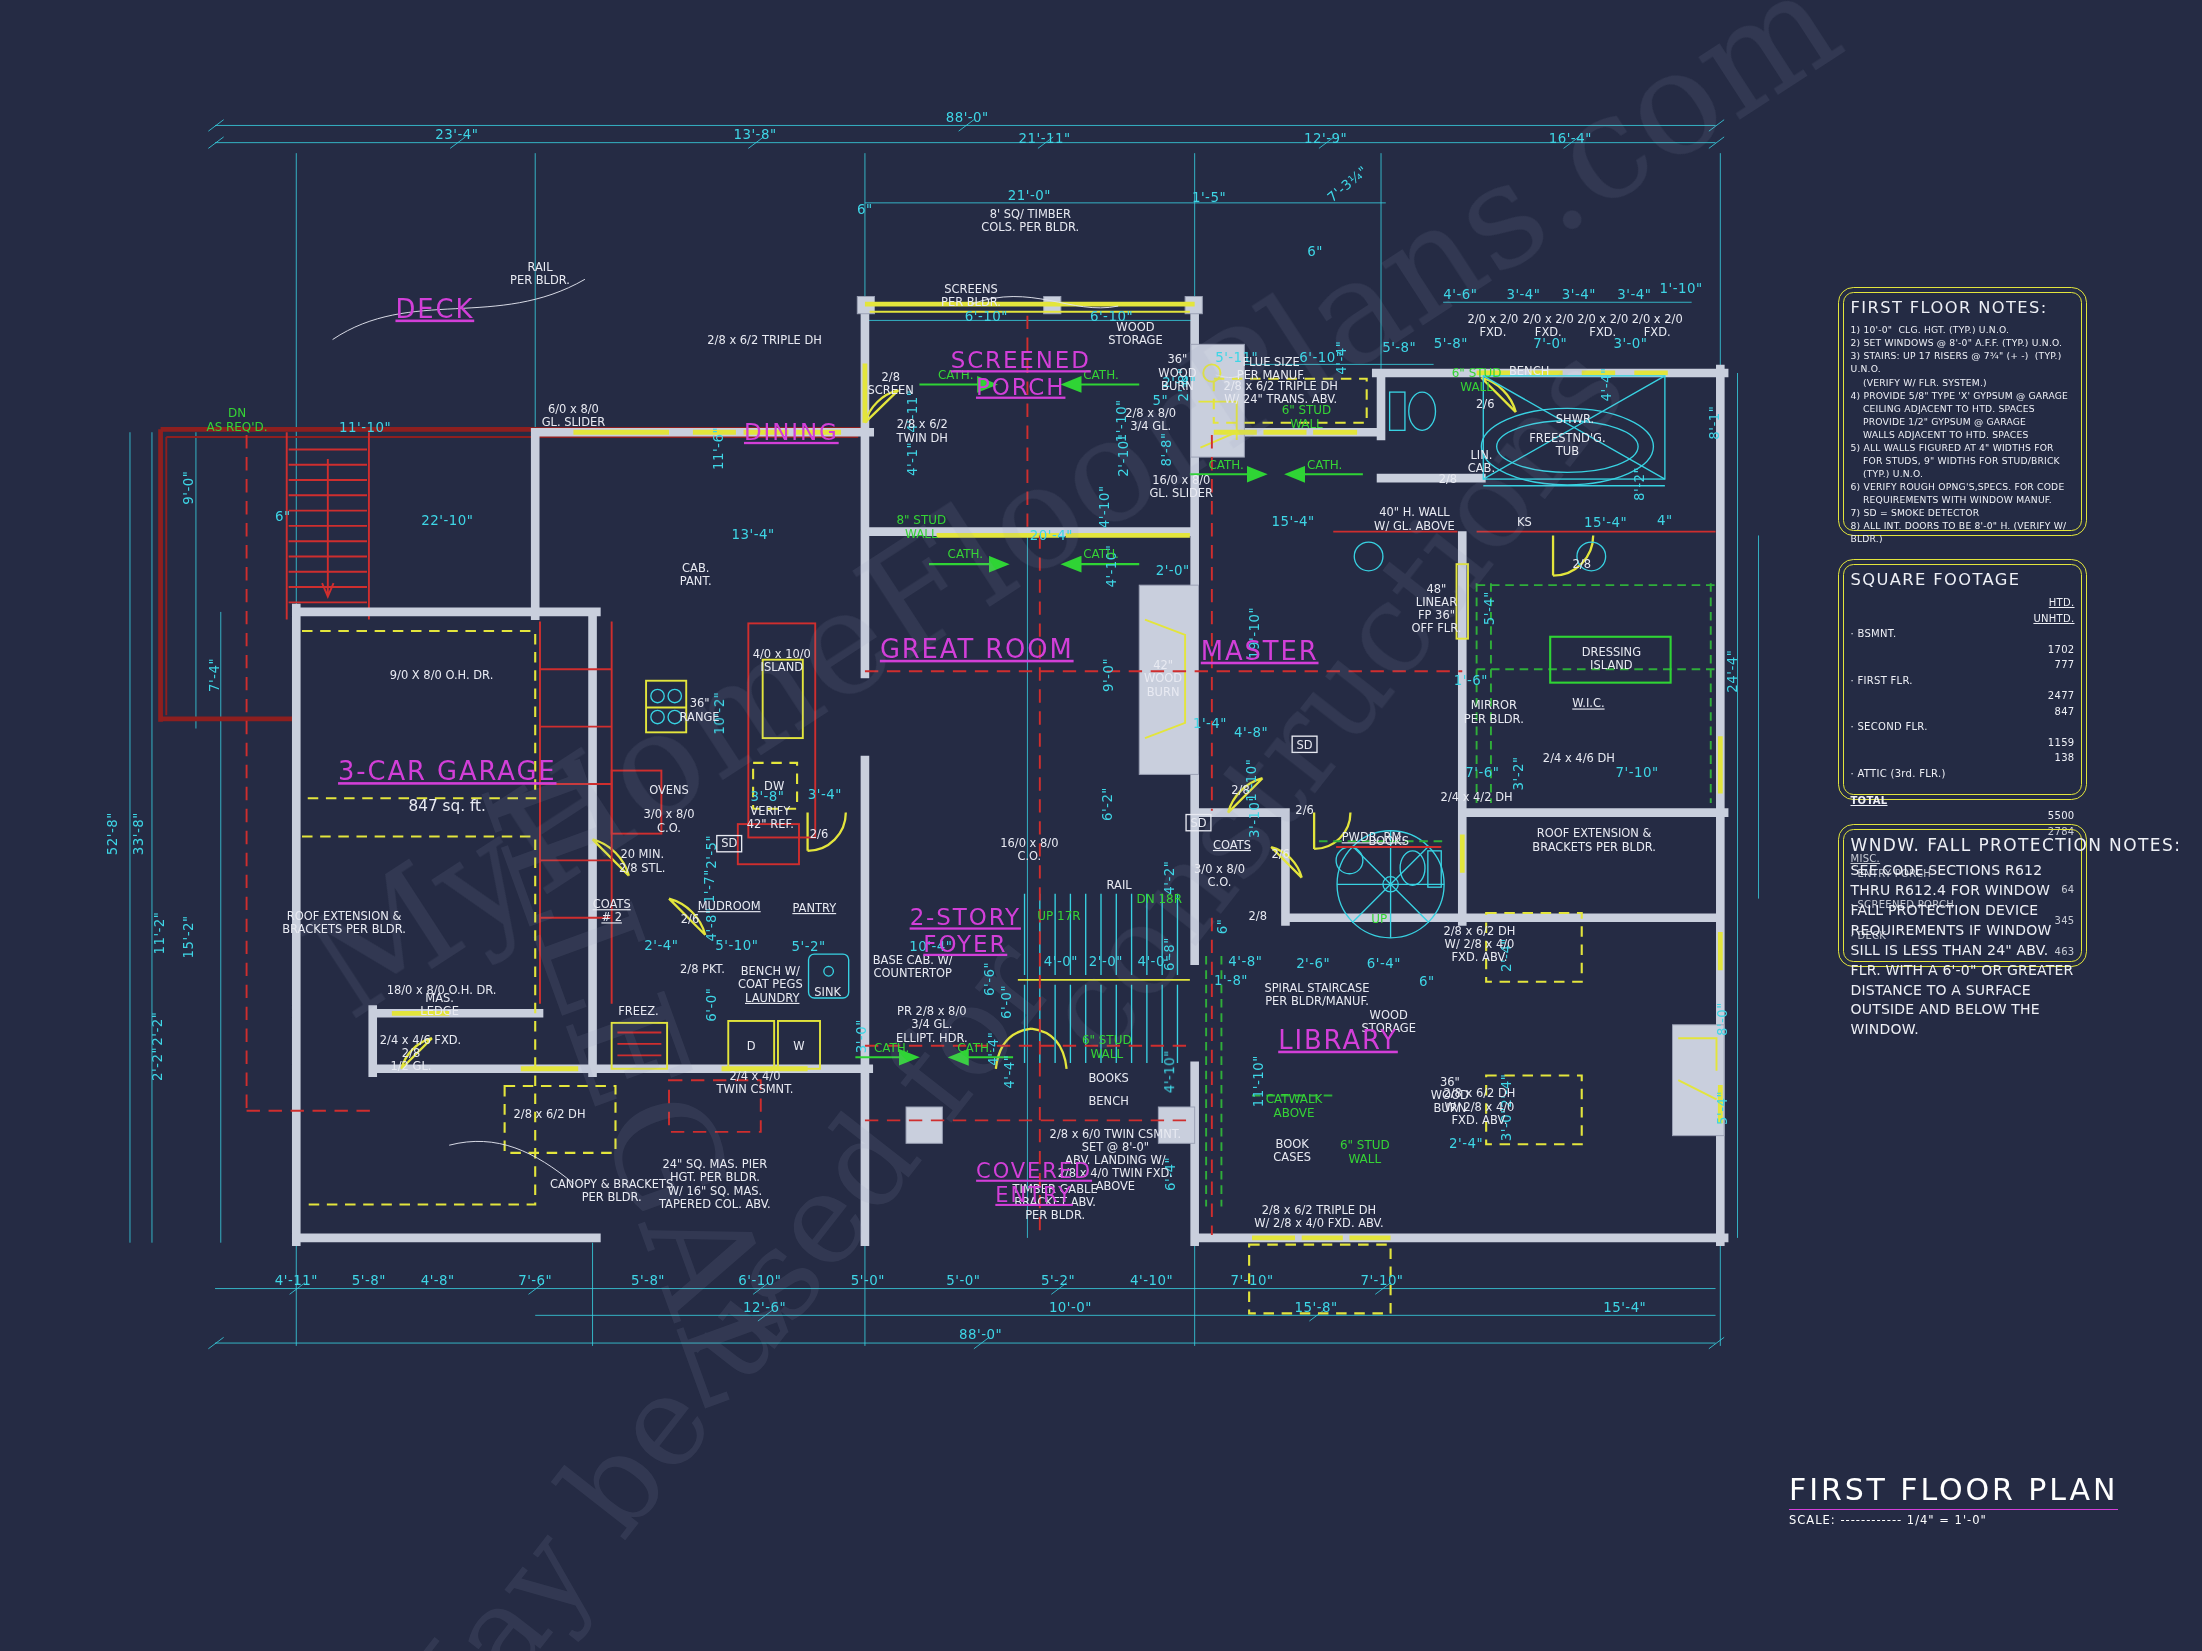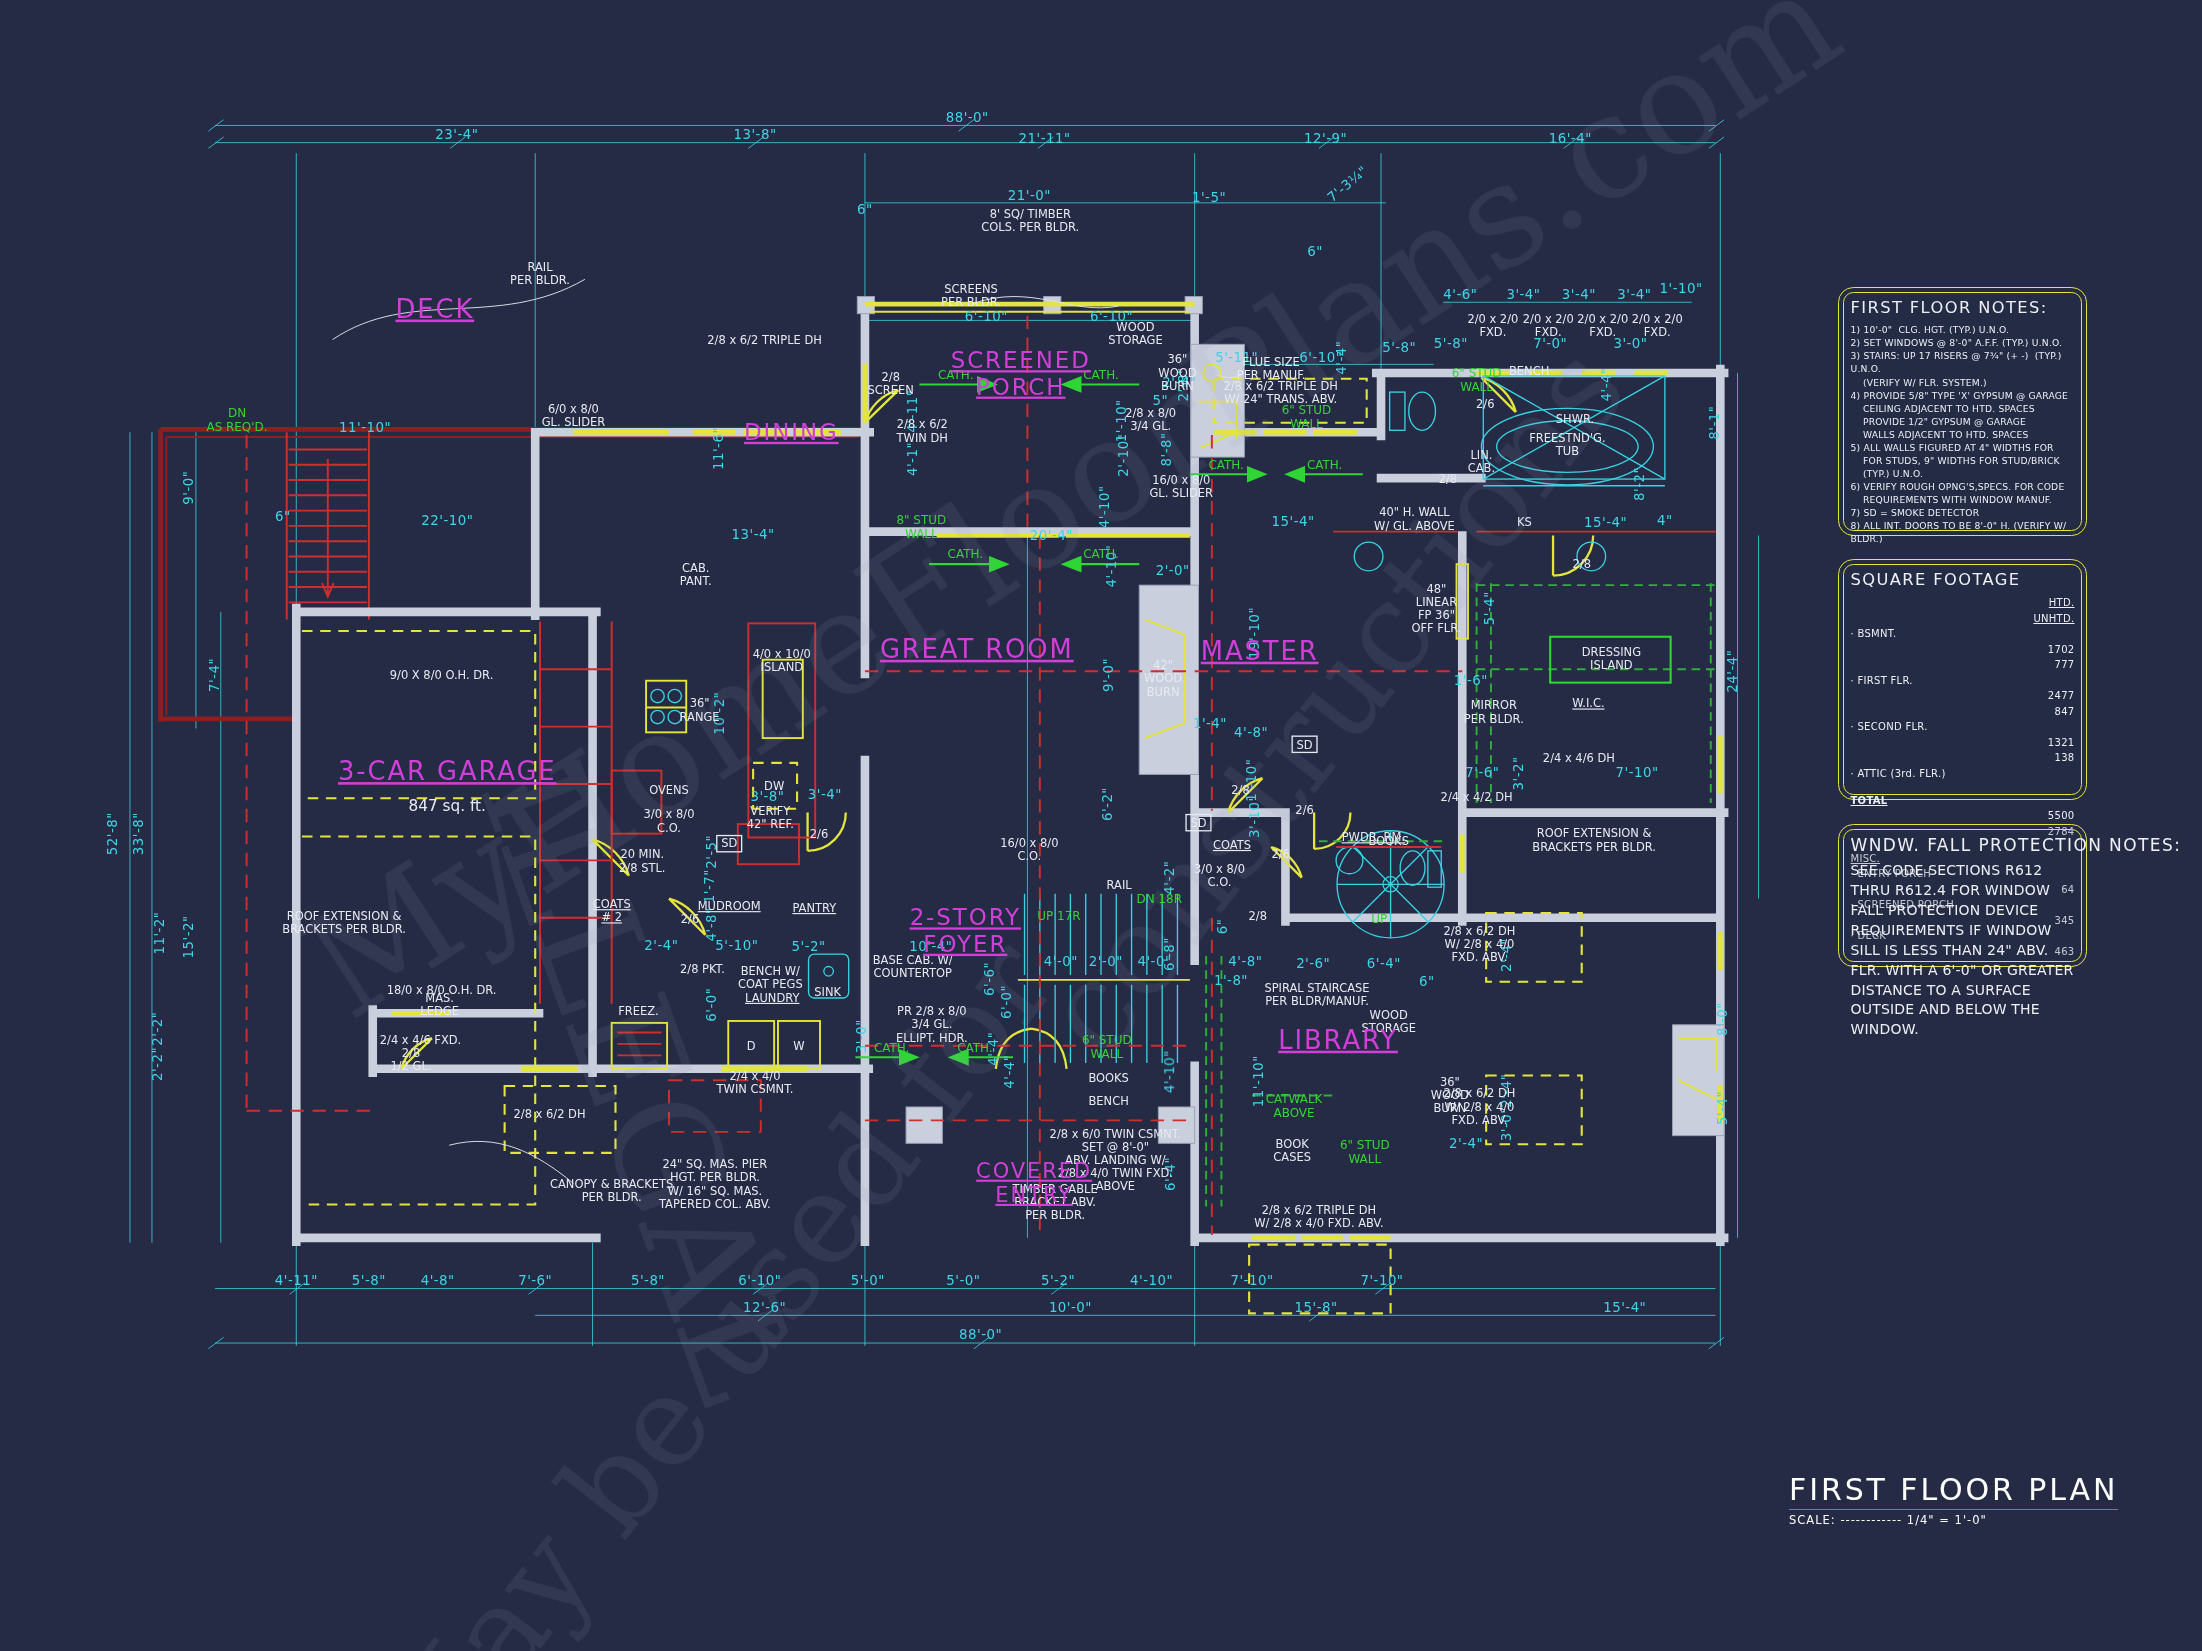--- a/index.html
+++ b/index.html
@@ -505,21 +505,21 @@
             <span class="c-h">1702</span>
             <span class="c-u">777</span>
           </div>
           <div class="sfrow blt">
             <span class="c-l">FIRST FLR.</span>
             <span class="c-h">2477</span>
             <span class="c-u">847</span>
           </div>
           <div class="sfrow blt">
             <span class="c-l">SECOND FLR.</span>
-            <span class="c-h">1321</span>
+            <span class="c-h">1159</span>
             <span class="c-u">138</span>
           </div>
           <div class="sfrow blt">
             <span class="c-l">ATTIC (3rd. FLR.)</span>
             <span class="c-h"></span>
             <span class="c-u"></span>
           </div>
           <div class="sfrow sp">
             <span class="c-l"></span>
             <span class="c-h"></span>

